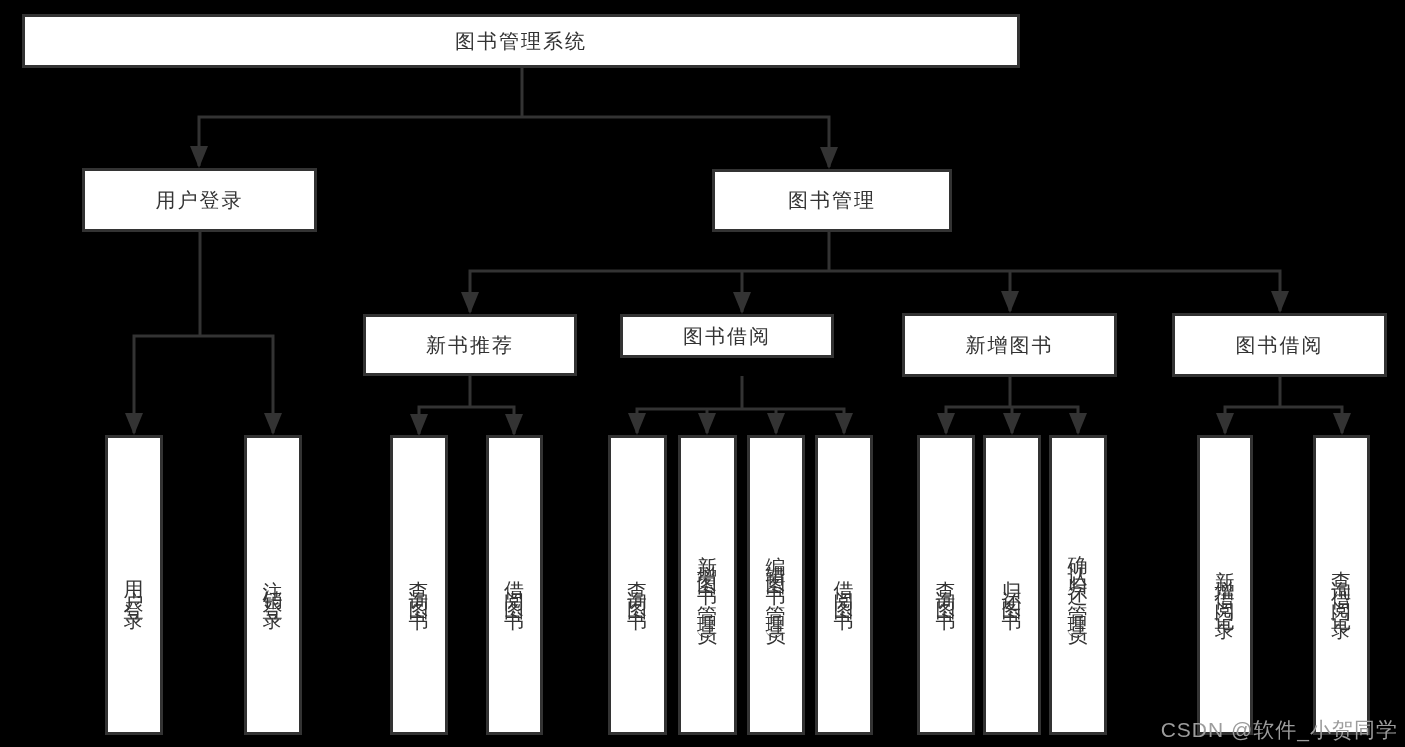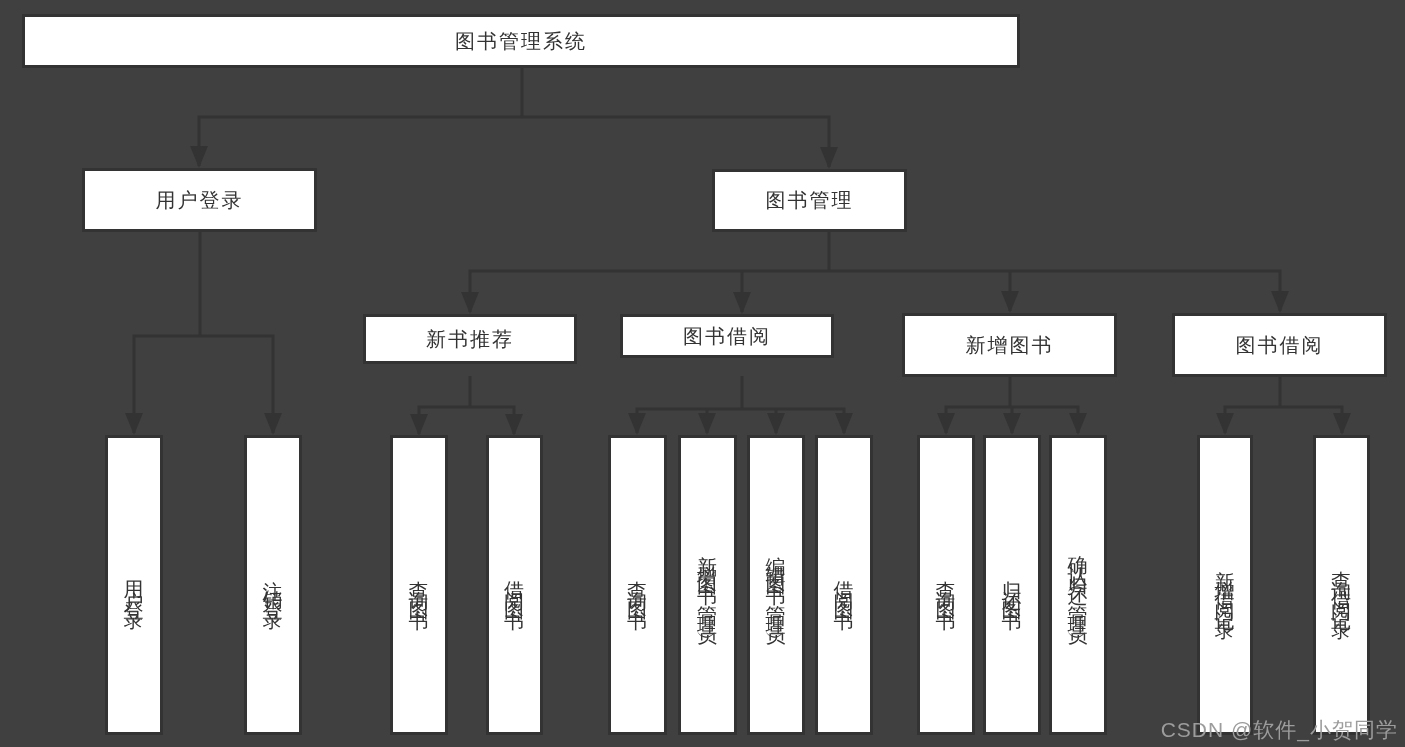--- a/index.html
+++ b/index.html
@@ -5,21 +5,21 @@
   html, body {
     margin: 0;
     padding: 0;
     background: #ffffff;
     font-family: "Liberation Sans", sans-serif;
   }
   #stage {
     position: relative;
     width: 1405px;
     height: 747px;
-    background: #404040;
+    background: #000000;
     overflow: hidden;
     text-decoration: underline;
   }
   #wires {
     position: absolute;
     left: 0;
     top: 0;
     width: 1405px;
     height: 747px;
   }
@@ -124,25 +124,25 @@
     </g>
   </svg>
 
   <div class="hbox" style="left:22px;top:14px;width:998px;height:54px">
     <span class="hlabel">图书管理系统</span>
   </div>
 
   <div class="hbox" style="left:82px;top:168px;width:235px;height:64px">
     <span class="hlabel">用户登录</span>
   </div>
-  <div class="hbox" style="left:712px;top:169px;width:195px;height:63px">
+  <div class="hbox" style="left:712px;top:169px;width:240px;height:63px">
     <span class="hlabel">图书管理</span>
   </div>
 
-  <div class="hbox" style="left:363px;top:314px;width:214px;height:50px">
+  <div class="hbox" style="left:363px;top:314px;width:214px;height:62px">
     <span class="hlabel">新书推荐</span>
   </div>
   <div class="hbox" style="left:620px;top:314px;width:214px;height:44px">
     <span class="hlabel">图书借阅</span>
   </div>
   <div class="hbox" style="left:902px;top:313px;width:215px;height:64px">
     <span class="hlabel">新增图书</span>
   </div>
   <div class="hbox" style="left:1172px;top:313px;width:215px;height:64px">
     <span class="hlabel">图书借阅</span>

